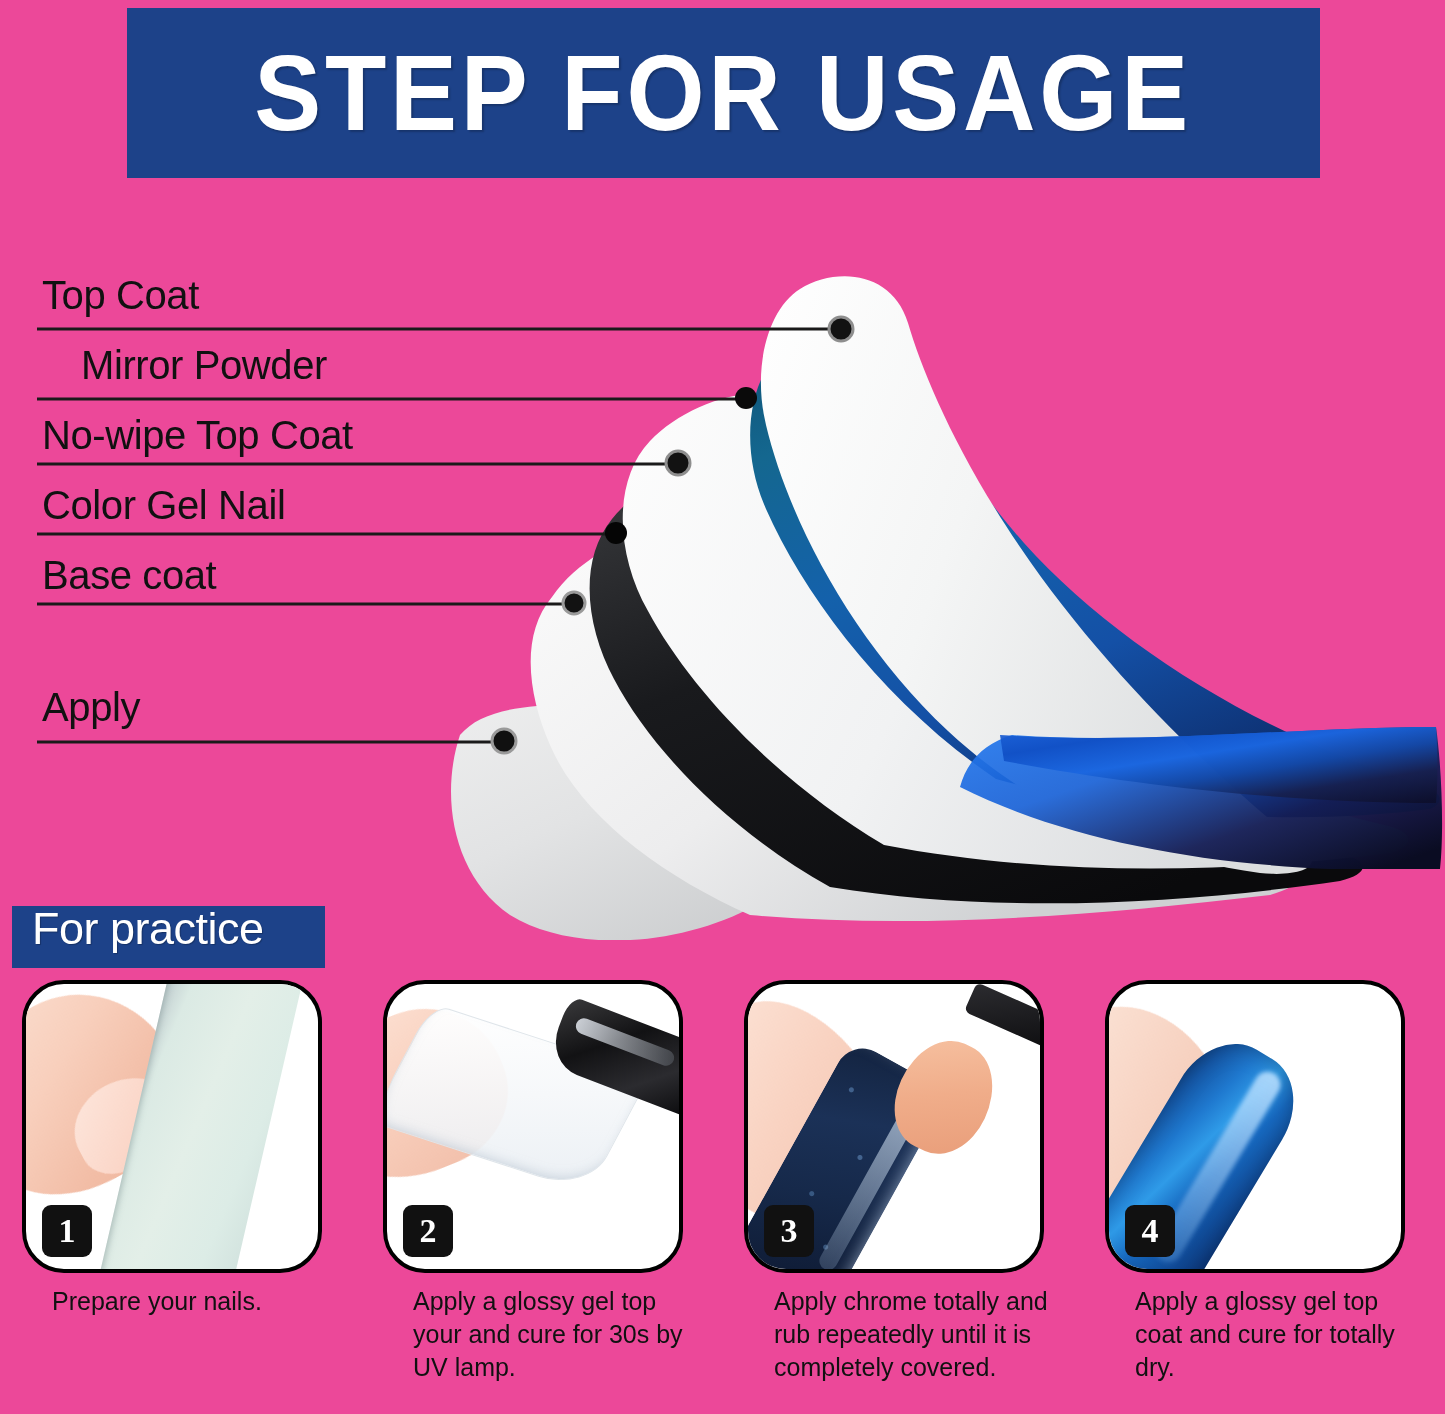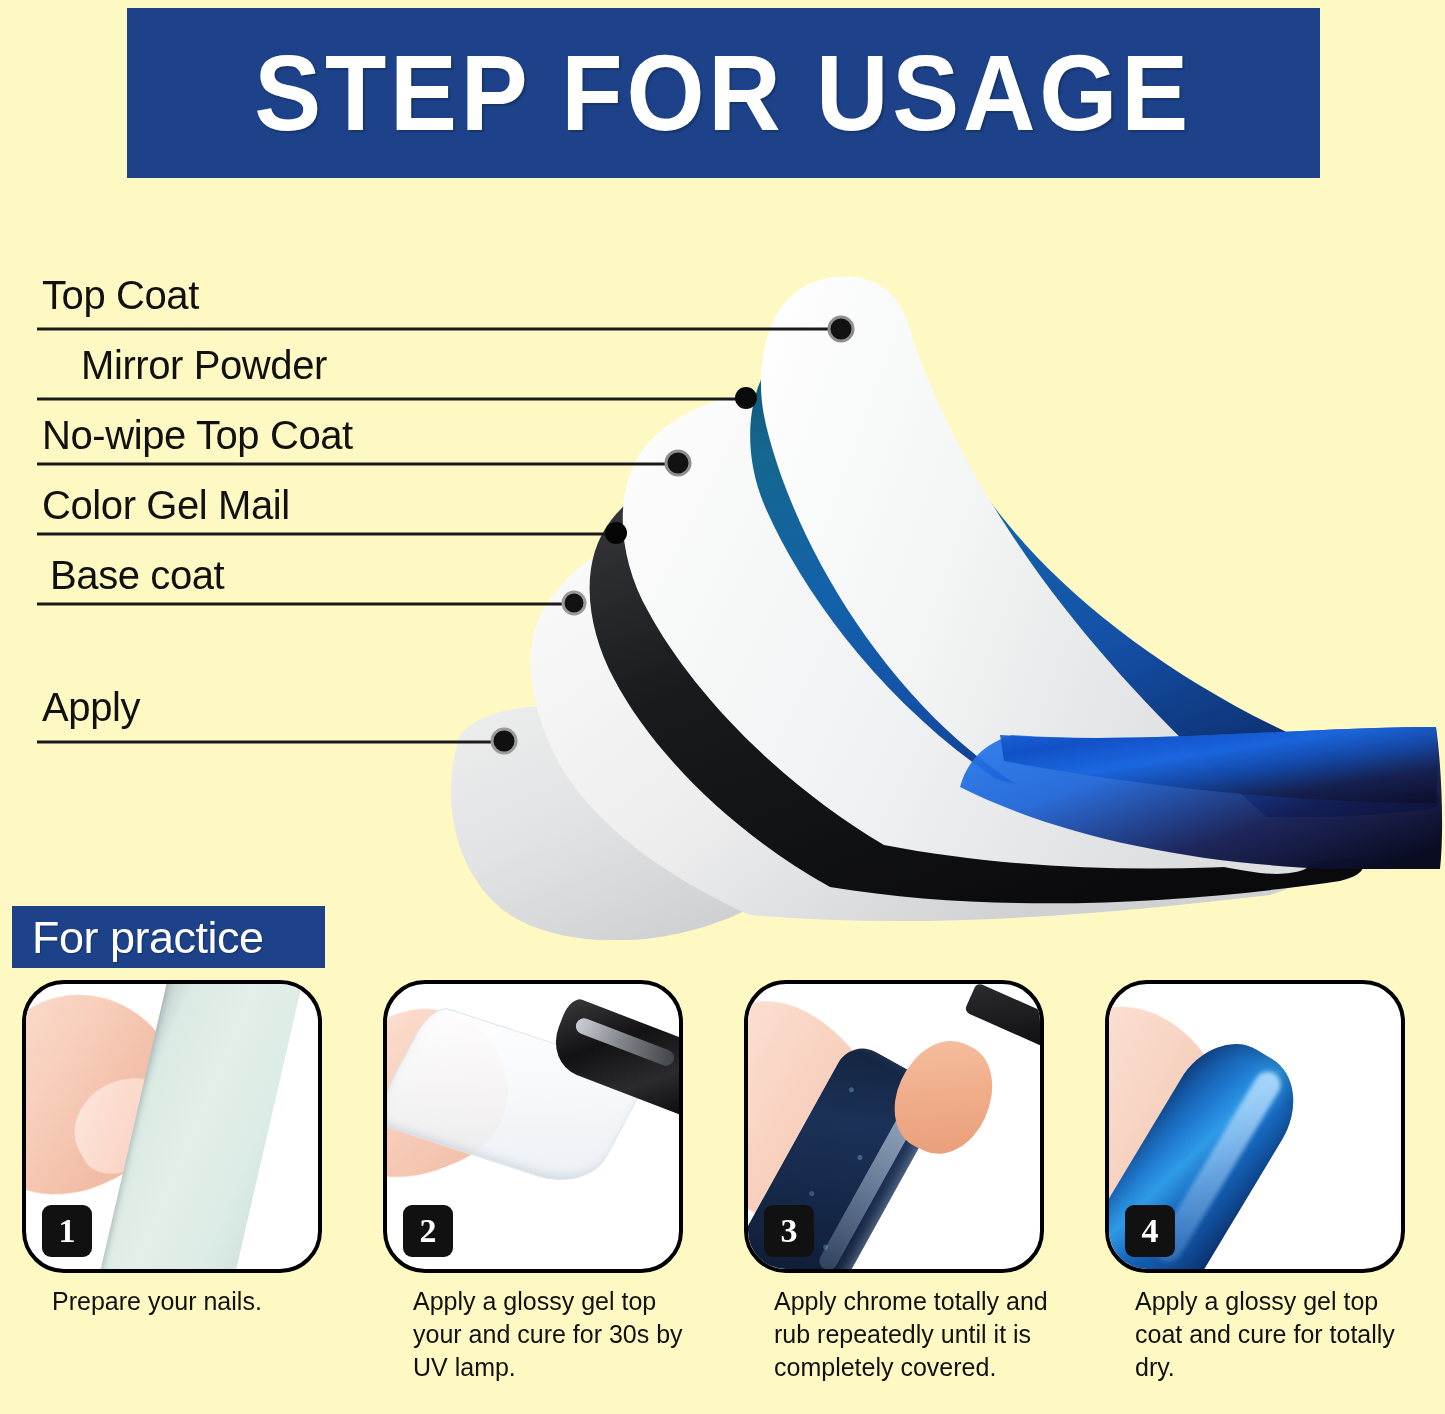--- a/index.html
+++ b/index.html
@@ -9,21 +9,21 @@
     height: 1414px;
     background: #ffffff;
     font-family: "Liberation Sans", sans-serif;
     overflow: hidden;
   }
 
   #page {
     position: relative;
     width: 1445px;
     height: 1414px;
-    background: #fef9c3;
+    background: #ec4899;
   }
 
   
   .header-banner {
     position: absolute;
     left: 127px;
     top: 8px;
     width: 1193px;
     height: 170px;
     background: #1d4289;
@@ -72,21 +72,21 @@
 
   
   .practice-badge {
     position: absolute;
     left: 12px;
     top: 906px;
     width: 313px;
     height: 62px;
     background: #1d4289;
     display: flex;
-    align-items: center;
+    align-items: flex-start;
     padding-left: 20px;
   }
   .practice-badge-text {
     color: #ffffff;
     font-size: 45px;
     font-weight: normal;
     line-height: 1;
     letter-spacing: -0.5px;
     text-shadow: 1px 1px 1px rgba(0,0,0,0.25);
     white-space: nowrap;
@@ -342,22 +342,22 @@
 
   <div class="header-banner">
     <div class="header-title">STEP FOR USAGE</div>
   </div>
 
   <div class="diagram">
 
     <div class="layer-label" style="left:42px; top:93px;">Top Coat</div>
     <div class="layer-label" style="left:42px; top:163px;margin-left:39px;">Mirror Powder</div>
     <div class="layer-label" style="left:42px; top:233px;text-align:center;">No-wipe Top Coat</div>
-    <div class="layer-label" style="left:42px; top:303px;">Color Gel Mail</div>
-    <div class="layer-label" style="left:42px; top:373px;margin-left:8px;">Base coat</div>
+    <div class="layer-label" style="left:42px; top:303px;">Color Gel Nail</div>
+    <div class="layer-label" style="left:42px; top:373px;">Base coat</div>
     <div class="layer-label" style="left:42px; top:505px;">Apply</div>
 
     <svg class="nail-art" viewBox="0 0 1045 665">
       <defs>
         <linearGradient id="gWhiteA" x1="0" y1="0" x2="1" y2="0.4">
           <stop offset="0%" stop-color="#ffffff"></stop>
           <stop offset="45%" stop-color="#f4f5f5"></stop>
           <stop offset="100%" stop-color="#dcdedf"></stop>
         </linearGradient>
         <linearGradient id="gWhiteB" x1="0" y1="0" x2="1" y2="0.3">

